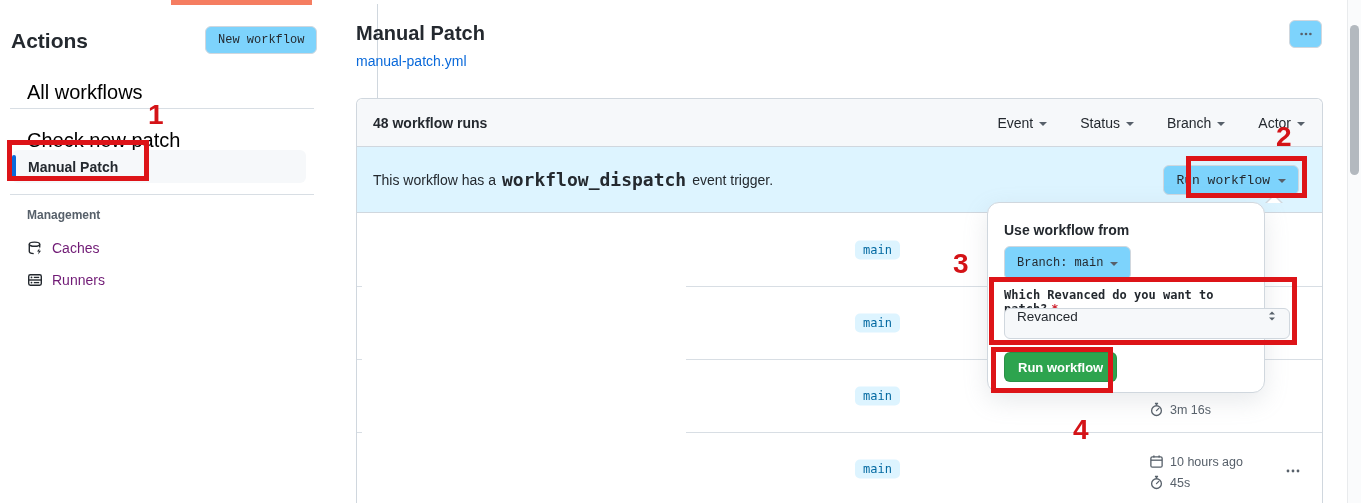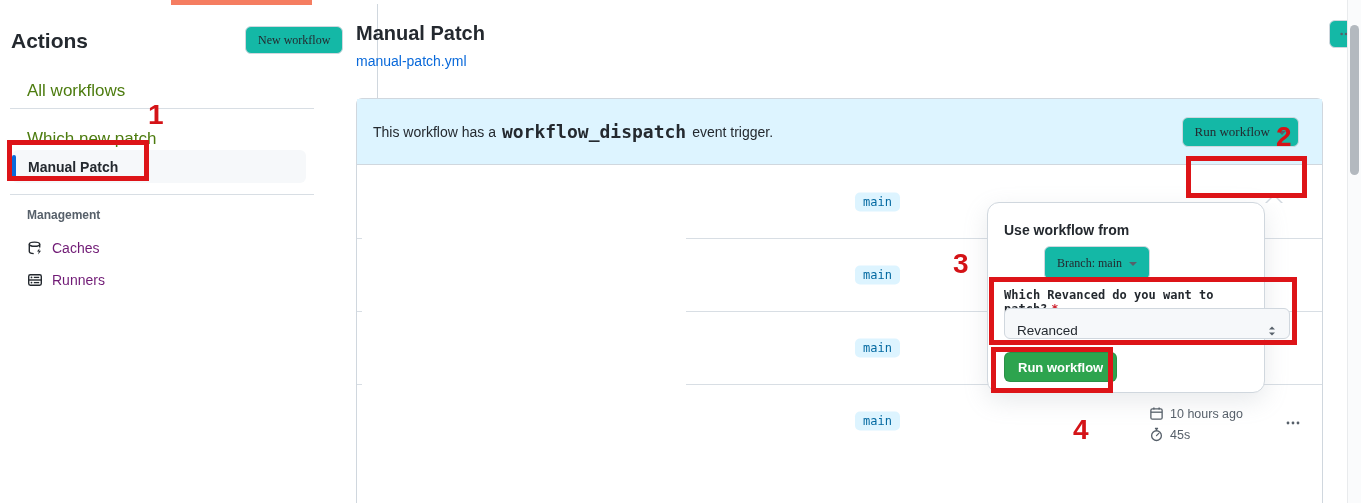--- a/index.html
+++ b/index.html
@@ -4,24 +4,24 @@
 <style>
   * { margin:0; padding:0; box-sizing:border-box; }
   html,body { background:#fff; }
   body { font-family:"Liberation Sans", sans-serif; color:#24292f; }
   .page { position:relative; width:1361px; height:503px; background:#fff; overflow:hidden; }
 
   
   .sidebar { position:absolute; left:0; top:4px; width:378px; height:503px; border-right:1px solid #d0d7de; background:#fff; }
   .sidebar-title { position:absolute; left:11px; top:25px; font-size:21px; font-weight:700; color:#24292f; }
   .btn { display:inline-flex; align-items:center; justify-content:center; gap:6px;
-         background:#14b8a6; border:1px solid #d0d7de; border-radius:6px; color:#24292f;
-         cursor:pointer; font-family:Liberation Serif, serif;margin-left:40px; }
+         background:#7dd3fc; border:1px solid #d0d7de; border-radius:6px; color:#24292f;
+         cursor:pointer; font-family:Liberation Mono, monospace; }
   .new-workflow-btn { position:absolute; left:205px; top:22px; height:28px; padding:0 12px; font-size:12px; }
-  .side-link { position:absolute; left:27px; font-size:17px; color:#4d7c0f; text-decoration:none; cursor:pointer; }
+  .side-link { position:absolute; left:27px; font-size:20px; color:#000000; text-decoration:none; cursor:pointer; }
   .divider { position:absolute; left:10px; width:304px; height:1px; background:#d8dee4; }
   .side-active { position:absolute; left:12px; top:146px; width:294px; height:33px; background:#f6f8fa;
                  border-radius:6px; display:flex; align-items:center; padding-left:16px;
                  font-size:14px; font-weight:700; cursor:pointer; }
   .active-bar { position:absolute; left:0; top:5px; width:4px; height:23px; border-radius:2px; background:#0969da; }
   .mgmt-label { position:absolute; left:27px; top:204px; font-size:12px; font-weight:700; color:#57606a; }
   .side-icon-item { position:absolute; left:27px; display:flex; align-items:flex-end; gap:9px;
                     font-size:14px; color:#701a75; cursor:pointer; }
 
   
@@ -69,21 +69,21 @@
   .popover::before { content:""; position:absolute; top:-9px; left:277px; border:9px solid transparent;
                      border-top:none; border-bottom:9px solid #d0d7de; }
   .popover::after { content:""; position:absolute; top:-7px; left:279px; border:7px solid transparent;
                     border-top:none; border-bottom:7px solid #fff; }
   .pop-head { position:absolute; left:16px; top:19px; font-size:14px; font-weight:700; }
   .branch-btn { position:absolute; left:16px; top:43px; height:28px; padding:16px 12px; font-size:12px; gap:7px; }
   .pop-label { position:absolute; left:16px; top:85px; font-family:"DejaVu Sans Mono", monospace;
                font-size:12px; font-weight:700; }
   .req-star { color:#cf222e; margin-left:4px; }
   .pop-select { position:absolute; left:16px; top:105px; width:286px; height:31px; background:#f6f8fa;
-                border:1px solid #d0d7de; border-radius:6px; display:flex; align-items:flex-end;
+                border:1px solid #d0d7de; border-radius:6px; display:flex; align-items:flex-start;
                 justify-content:space-between; padding:0 10px 0 12px; font-size:13.5px; cursor:pointer; }
   .green-btn { position:absolute; left:16px; top:149px; height:30px; padding:0 13px; background:#2da44e;
                border:1px solid rgba(27,31,36,0.15); border-radius:6px; color:#fff; font-size:13px;
                font-weight:700; font-family:inherit; cursor:pointer; }
 
   
   .anno-box { position:absolute; border:5px solid #dd1418; z-index:30; pointer-events:none; }
   .anno-num { position:absolute; color:#d41317; font-size:28px; font-weight:700; line-height:1; z-index:30; }
   .anno-topbar { position:absolute; left:171px; top:0; width:141px; height:5px; background:#f57d61; z-index:30; }
   .box1 { left:7px;   top:140px; width:142px; height:41px; }
@@ -104,21 +104,21 @@
 <body>
 
 <div class="page">
 
   <aside class="sidebar">
     <h1 class="sidebar-title">Actions</h1>
     <button class="btn new-workflow-btn">New workflow</button>
 
     <a class="side-link" style="top:77px">All workflows</a>
     <div class="divider" style="top:104px"></div>
-    <a class="side-link" style="top:125px">Which new patch</a>
+    <a class="side-link" style="top:125px">Check new patch</a>
 
     <div class="side-active">
       <span class="active-bar"></span>
       <span>Manual Patch</span>
     </div>
 
     <div class="divider" style="top:190px"></div>
     <div class="mgmt-label">Management</div>
 
     <div class="side-icon-item" style="top:236px">
@@ -150,20 +150,41 @@
 
   <button class="btn top-kebab">
     <svg width="14" height="14" viewBox="0 0 16 16">
       <circle cx="3" cy="8" r="1.5" fill="#57606a"></circle>
         <circle cx="8" cy="8" r="1.5" fill="#57606a"></circle>
         <circle cx="13" cy="8" r="1.5" fill="#57606a"></circle>
     </svg>
   </button>
 
   <section class="panel">
+    <header class="panel-header">
+      <span class="runs-count">48 workflow runs</span>
+      <div class="hdr-filters">
+        <button class="filter-btn">
+          <span>Event</span>
+            <i class="caret"></i>
+        </button>
+        <button class="filter-btn">
+          <span>Status</span>
+            <i class="caret"></i>
+        </button>
+        <button class="filter-btn">
+          <span>Branch</span>
+            <i class="caret"></i>
+        </button>
+        <button class="filter-btn">
+          <span>Actor</span>
+            <i class="caret"></i>
+        </button>
+      </div>
+    </header>
 
     <div class="banner">
       <span>This workflow has a</span>
       <code>workflow_dispatch</code>
       <span>event trigger.</span>
       <button class="btn banner-run-btn">
         <span>Run workflow</span>
         <i class="caret"></i>
       </button>
     </div>

